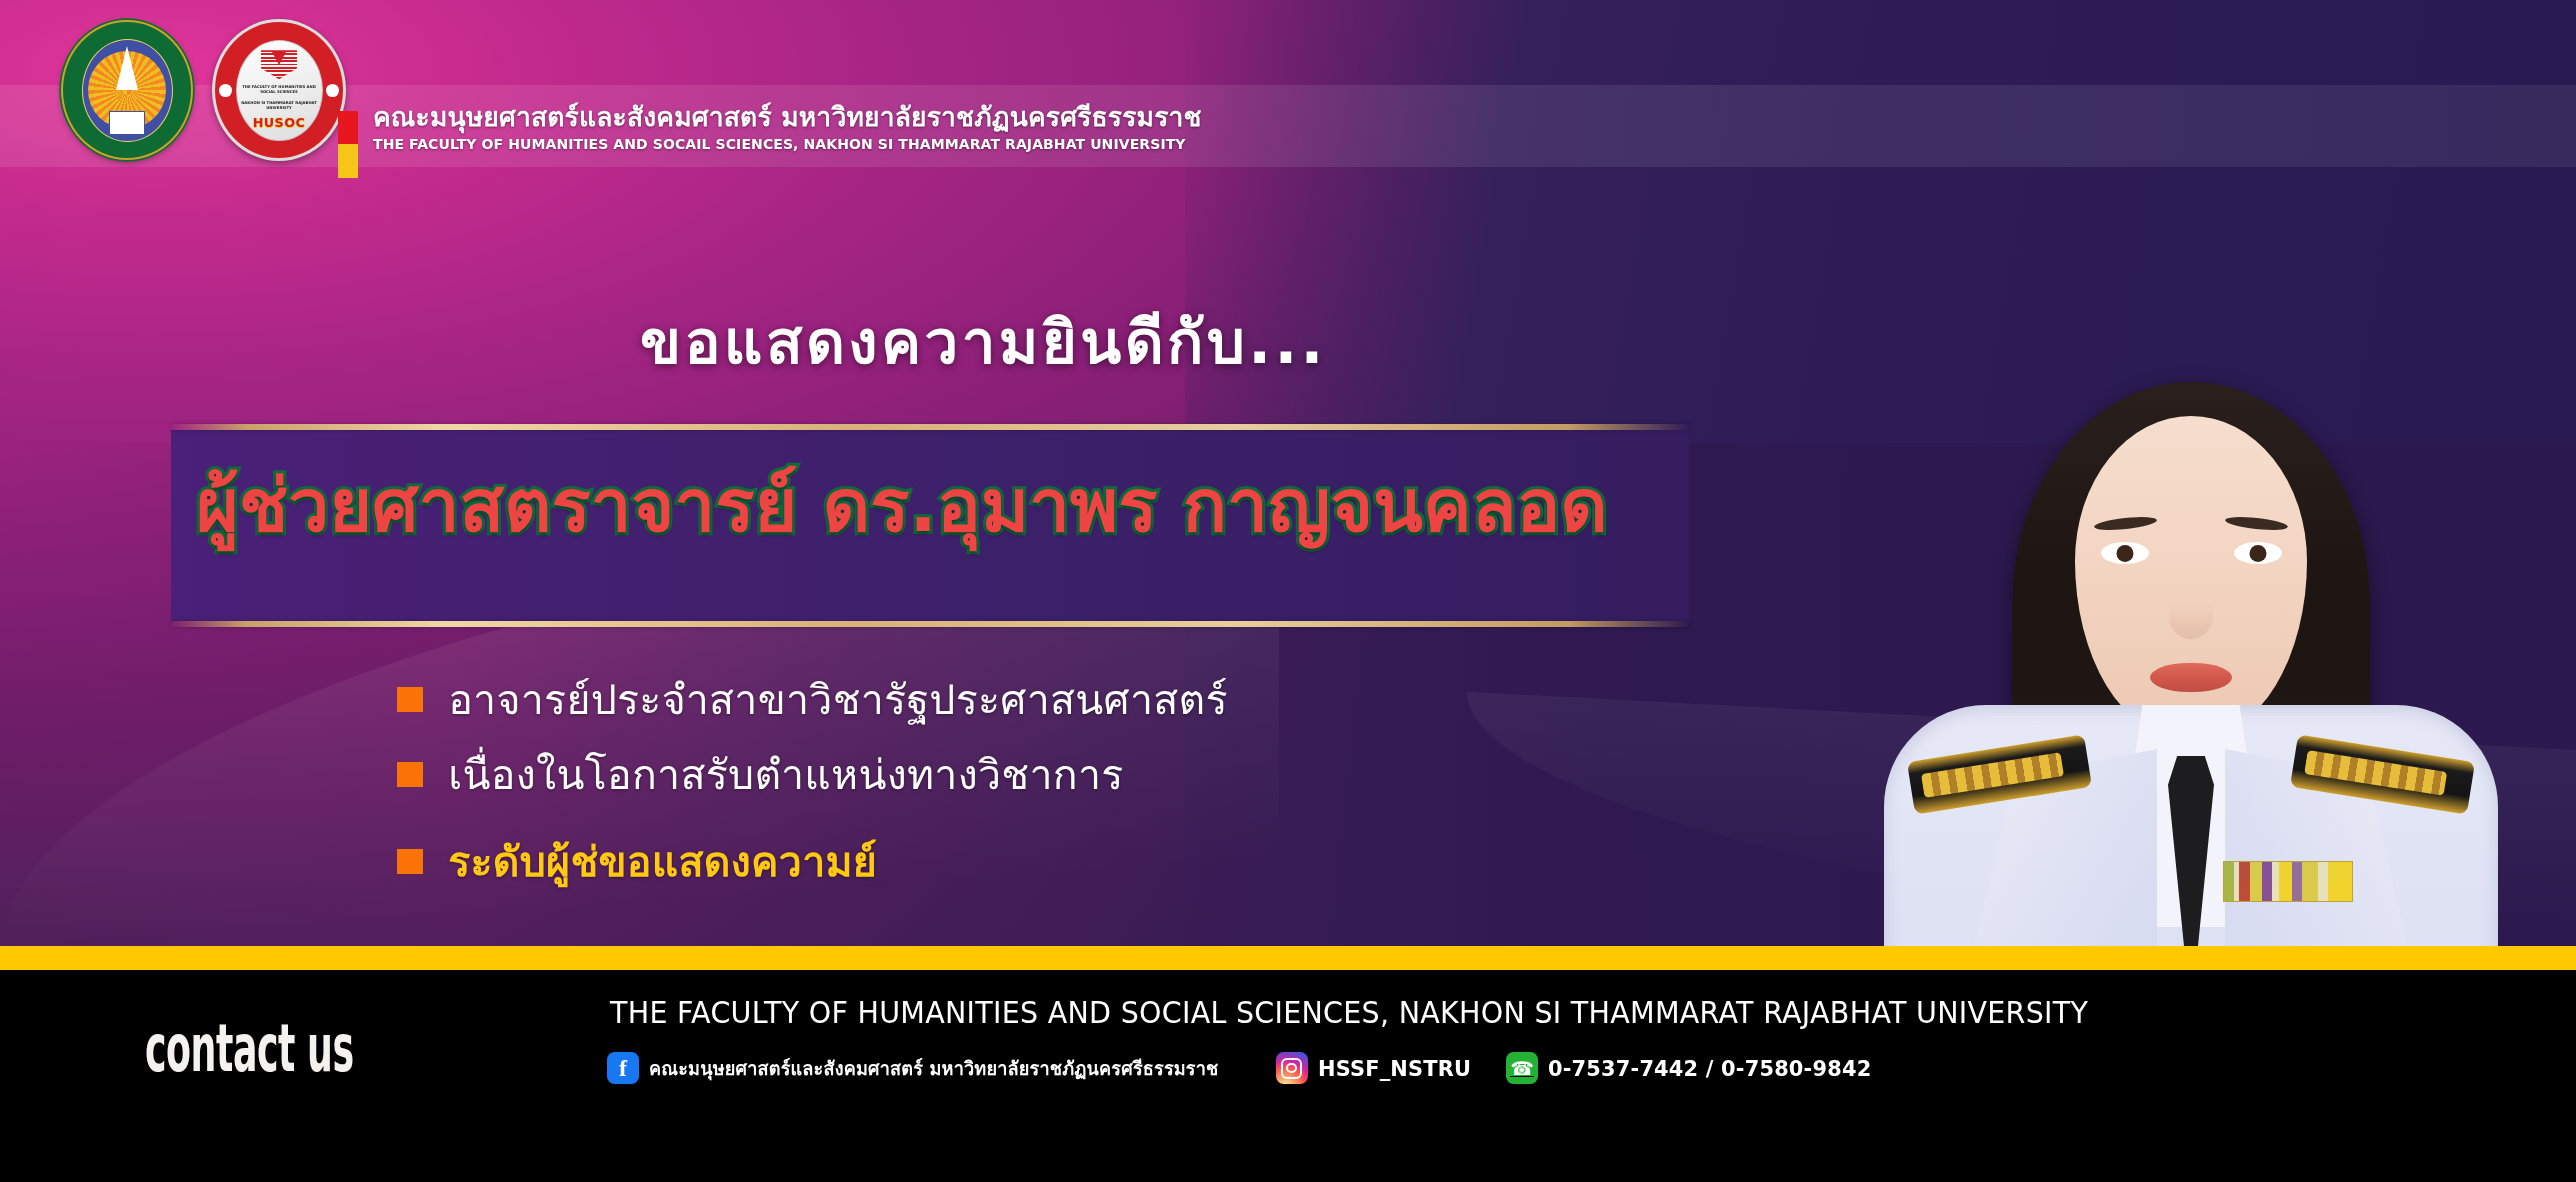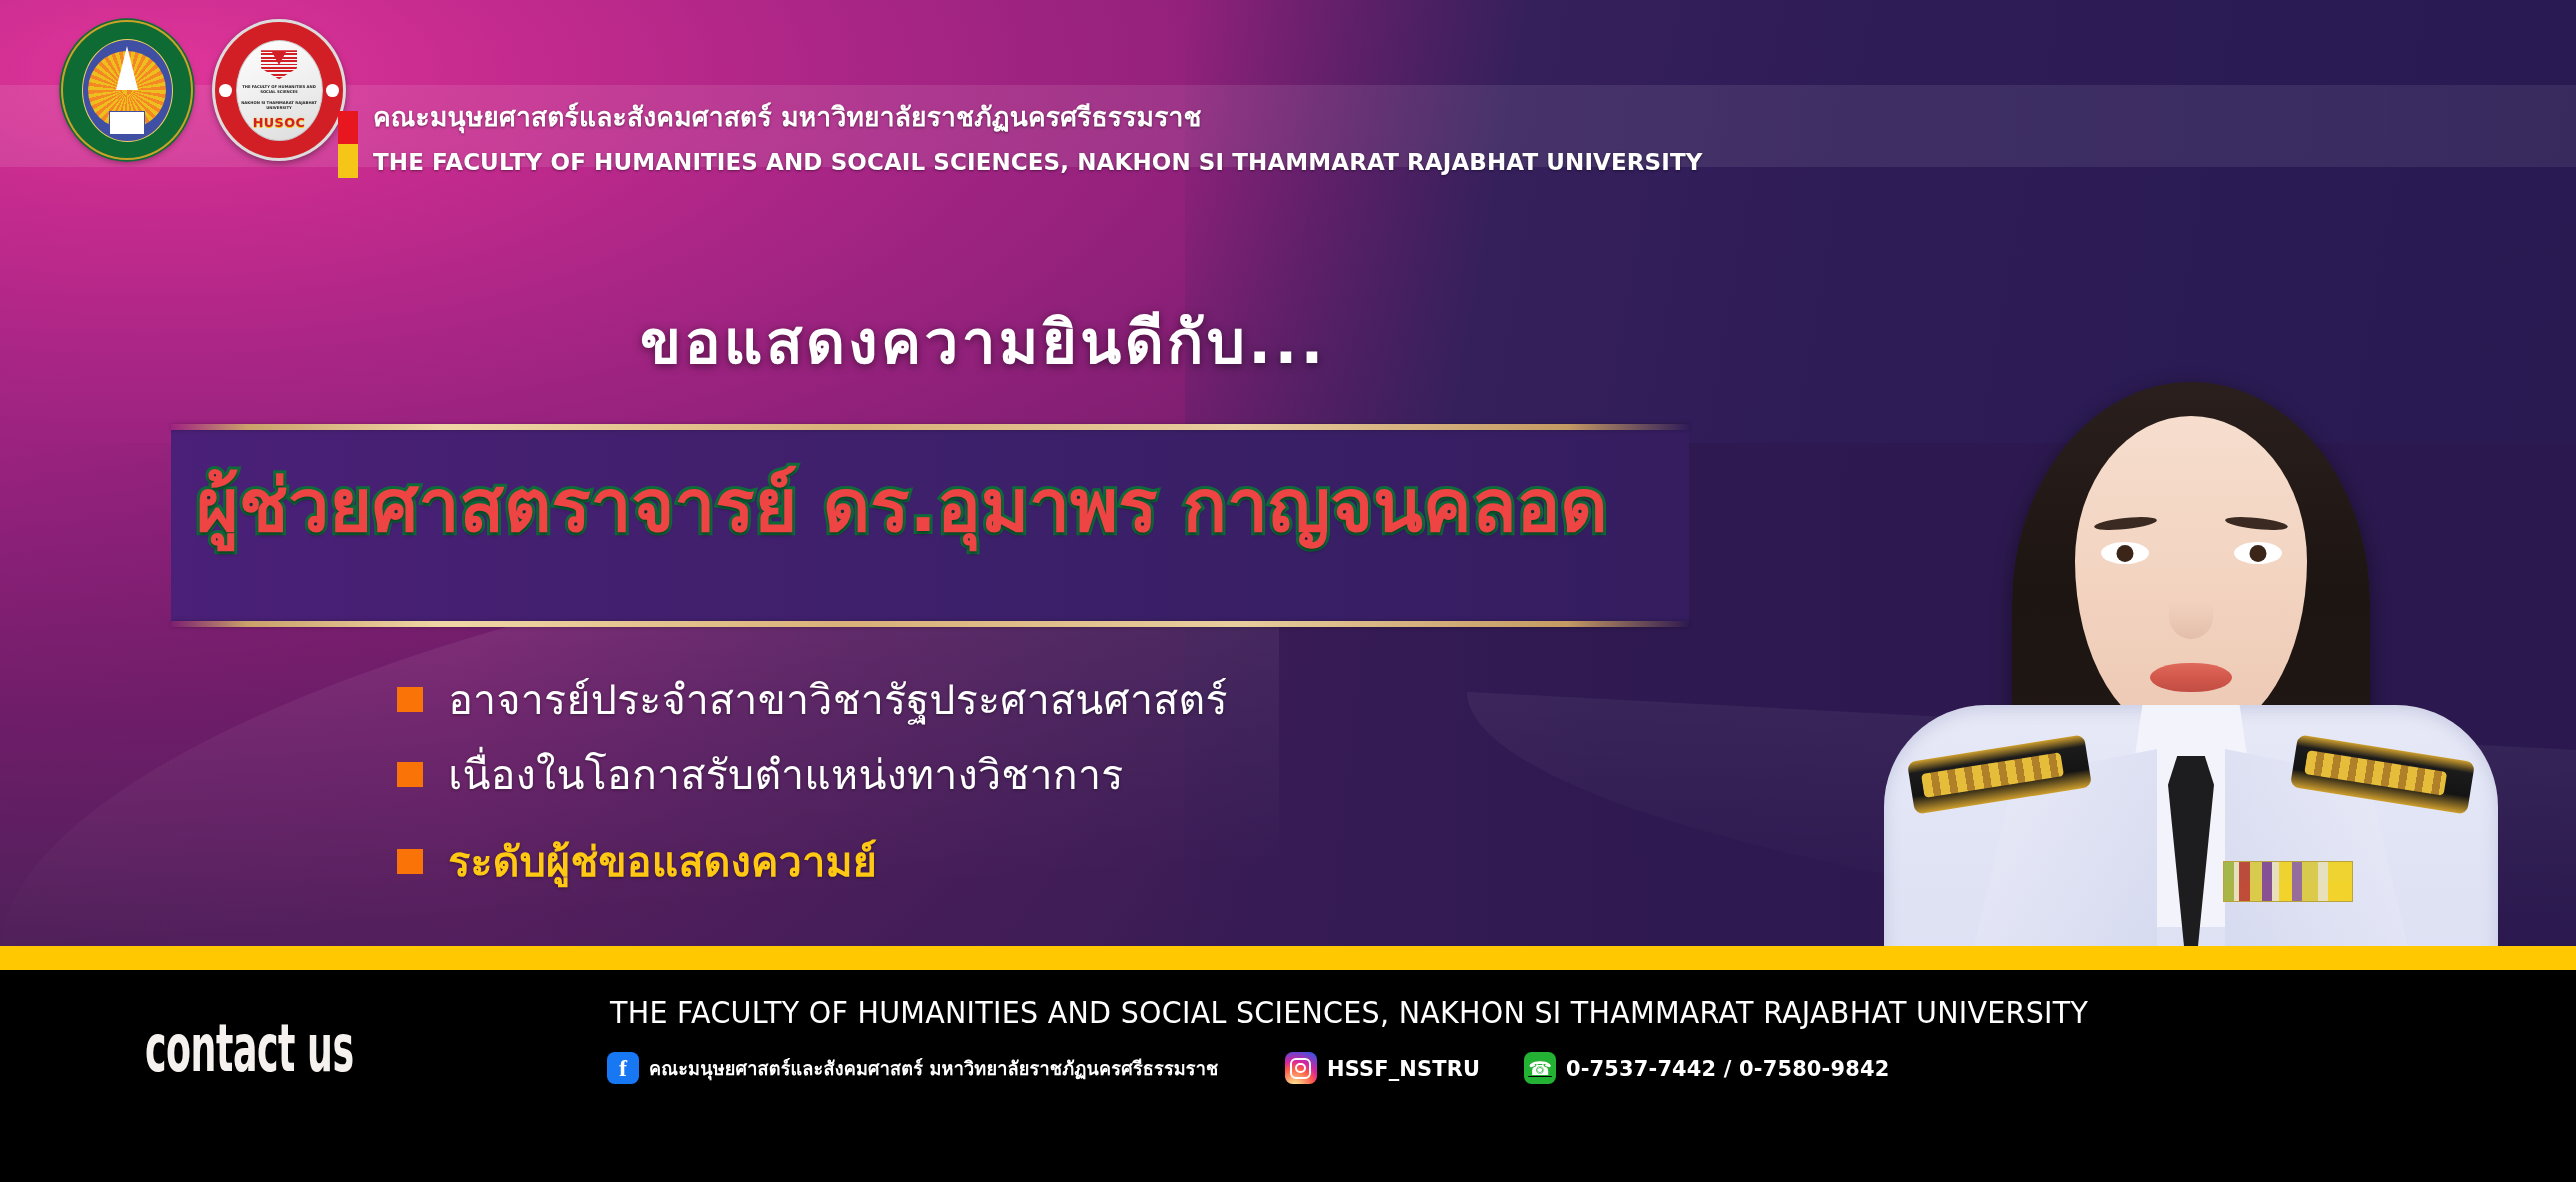--- a/index.html
+++ b/index.html
@@ -104,21 +104,21 @@
   .accent-bar{
     position:absolute;left:338px;top:111px;width:19.6px;height:67px;z-index:6;
     background:linear-gradient(180deg,#e8171f 0% 50%, #f5c518 50% 100%);
   }
   .head-text{position:absolute;left:373px;top:102px;z-index:6;}
   .head-th{
     color:#fff;font-size:26.4px;font-weight:700;line-height:1.15;
     text-shadow:0 0.9px 2.6px rgba(0,0,0,.45);letter-spacing:0.2px;
   }
   .head-en{
-    color:#fff;font-size:23px;font-weight:600;line-height:1.2;margin-top:17px;
+    color:#fff;font-size:14px;font-weight:600;line-height:1.2;margin-top:4px;
     letter-spacing:0.1px;text-shadow:0 0.9px 2.6px rgba(0,0,0,.45);
   }
   
   .congrats{
     position:absolute;left:640px;top:294px;z-index:6;
     color:#fff;font-size:60px;font-weight:700;letter-spacing:3.4px;
     text-shadow:0 1.7px 8.5px rgba(0,0,0,.5);
   }
   
   .rule{
@@ -237,21 +237,21 @@
     position:absolute;left:145px;top:41px;color:#f4f1ee;
     font-size:65px;font-weight:700;letter-spacing:-0.9px;
     transform:scaleX(.56);transform-origin:left center;white-space:nowrap;
   }
   .f-title{
     position:absolute;left:610px;top:24px;color:#fff;font-size:31px;font-weight:500;
     letter-spacing:0.3px;transform:scaleX(.92);transform-origin:left center;white-space:nowrap;
   }
   .f-row{position:absolute;left:607px;top:82px;display:flex;align-items:center;gap:12px;white-space:nowrap;}
   .f-item{display:flex;align-items:center;gap:10.2px;}
-  .f-item + .f-item{margin-left:24px;text-decoration:underline;}
+  .f-item + .f-item{margin-left:15px;text-decoration:underline;}
   .f-label{color:#fff;font-size:22px;font-weight:700;letter-spacing:0.2px;transform:scaleX(.95);transform-origin:left center;}
   .f-label.th{font-size:19px;font-weight:600;}
   .ic{width:32px;height:32px;border-radius:7.7px;flex:none;position:relative;display:flex;align-items:center;justify-content:center;}
   .ic-fb{background:#1877f2;color:#fff;font-size:24px;font-weight:800;font-family:"Liberation Serif",serif;}
   .ic-ig{background:radial-gradient(circle at 30% 108%,#fdf497 0%,#fd5949 45%,#d6249f 62%,#285AEB 96%);}
   .ic-ig:after{content:"";position:absolute;width:17px;height:17px;border:2.6px solid #fff;border-radius:6px;}
   .ic-ig:before{content:"";position:absolute;width:6.8px;height:6.8px;border:2.1px solid #fff;border-radius:50%;z-index:2;}
   .ic-web{background:#1d7fe0;}
   .ic-web:after{content:"";position:absolute;width:20.5px;height:20.5px;border:2.1px solid #fff;border-radius:50%;}
   .ic-web:before{content:"";position:absolute;width:20.5px;height:2.1px;background:#fff;}

